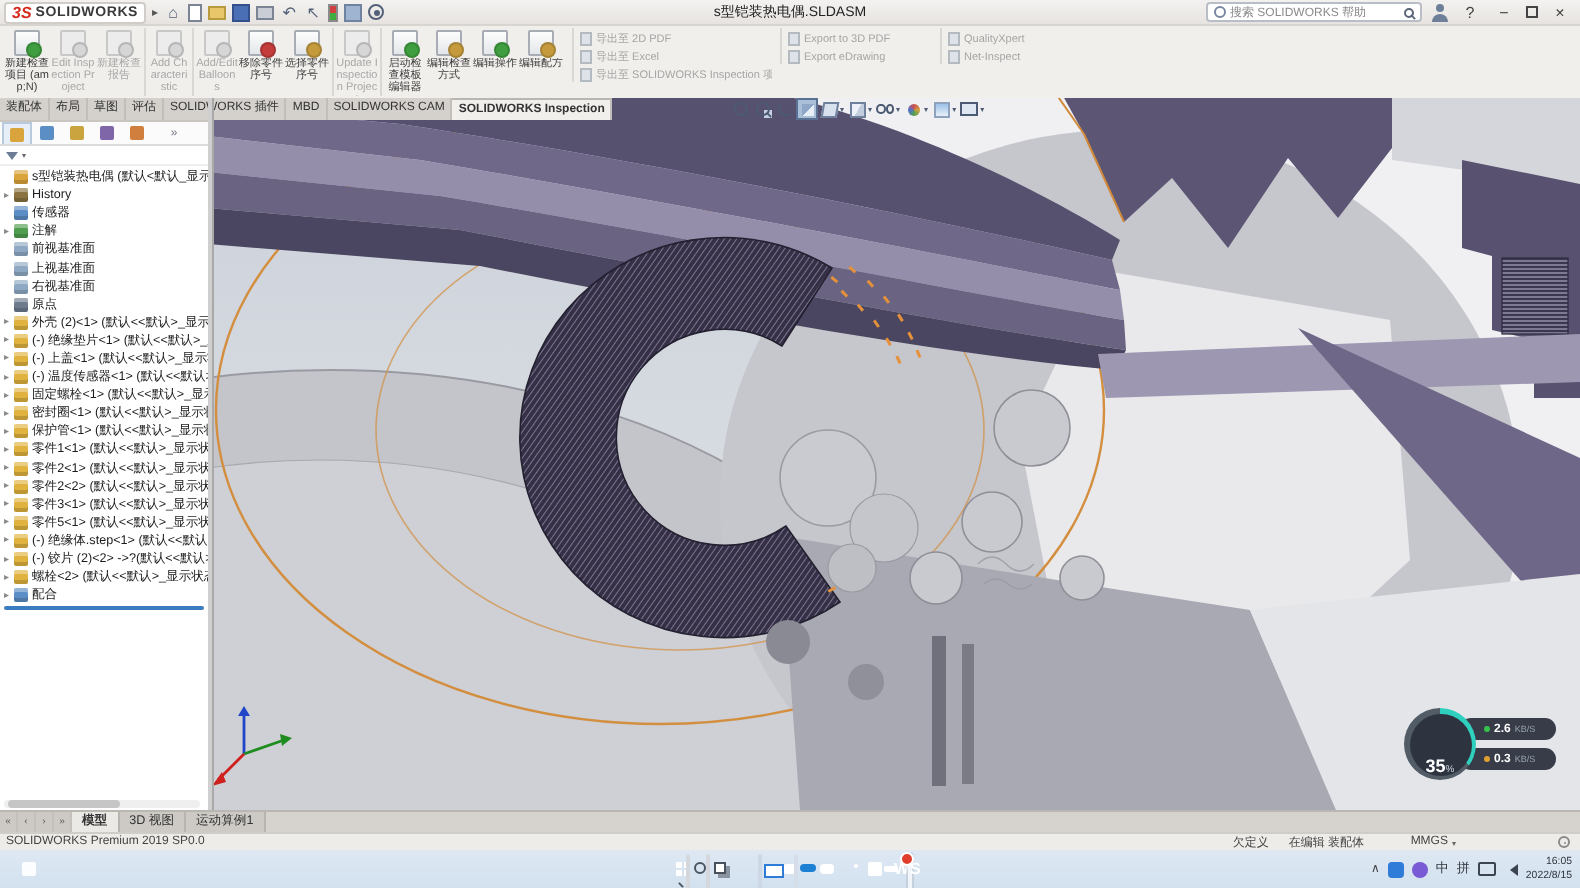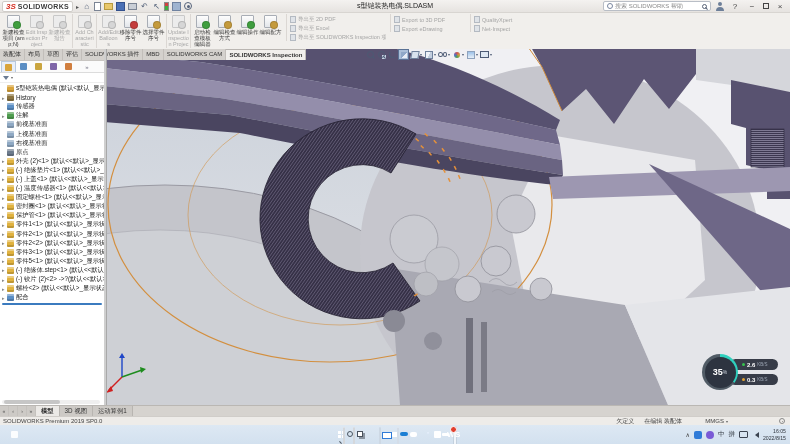--- a/index.html
+++ b/index.html
@@ -123,21 +123,21 @@
   .hud-pill{position:absolute;left:30px;width:48px;height:11px;background:rgba(40,46,58,.92);
     border-radius:6px;display:flex;align-items:center;padding-left:12px;gap:2px;}
   .hud-pill.up{top:5px;}.hud-pill.down{top:20px;}
   .hud-dot{width:3px;height:3px;border-radius:50%;flex:none;}
   .hud-dot.g{background:#35c24d;}.hud-dot.o{background:#e0a030;}
   .hud-val{color:#fff;font-size:6px;font-weight:bold;}
   .hud-unit{color:#9aa4b2;font-size:4.5px;}
   .hud-circle{position:absolute;left:2px;top:0;width:36px;height:36px;border-radius:50%;
     background:conic-gradient(#2fd0bd 0 35%,#515c66 35% 100%);display:flex;align-items:center;justify-content:center;}
   .hud-inner{width:31px;height:31px;border-radius:50%;background:#2d3440;display:flex;
-    align-items:center;justify-content:center;color:#fff;font-size:9px;font-weight:bold;}
+    align-items:flex-end;justify-content:center;color:#fff;font-size:9px;font-weight:bold;}
   .hud-pct-suffix{font-size:5px;font-weight:normal;color:#cdd4dc;}
 
   
   #viewtabs{position:absolute;left:0;top:405px;width:790px;height:11px;background:#d6d3cf;
     display:flex;align-items:stretch;border-top:1px solid #bab7b3;z-index:4;}
   .vnav{width:9px;font-size:5px;color:#555;display:flex;align-items:center;justify-content:center;
     border-right:1px solid #c4c1bd;background:#cdcac6;}
   .vtab{font-size:6.3px;line-height:10px;padding:0 5px;color:#333;background:#cdcac6;border-right:1px solid #b8b5b1;}
   .vtab.active{background:#ebe9e6;font-weight:bold;}
   #statusbar{position:absolute;left:0;top:416px;width:790px;height:9px;background:#eeece9;

